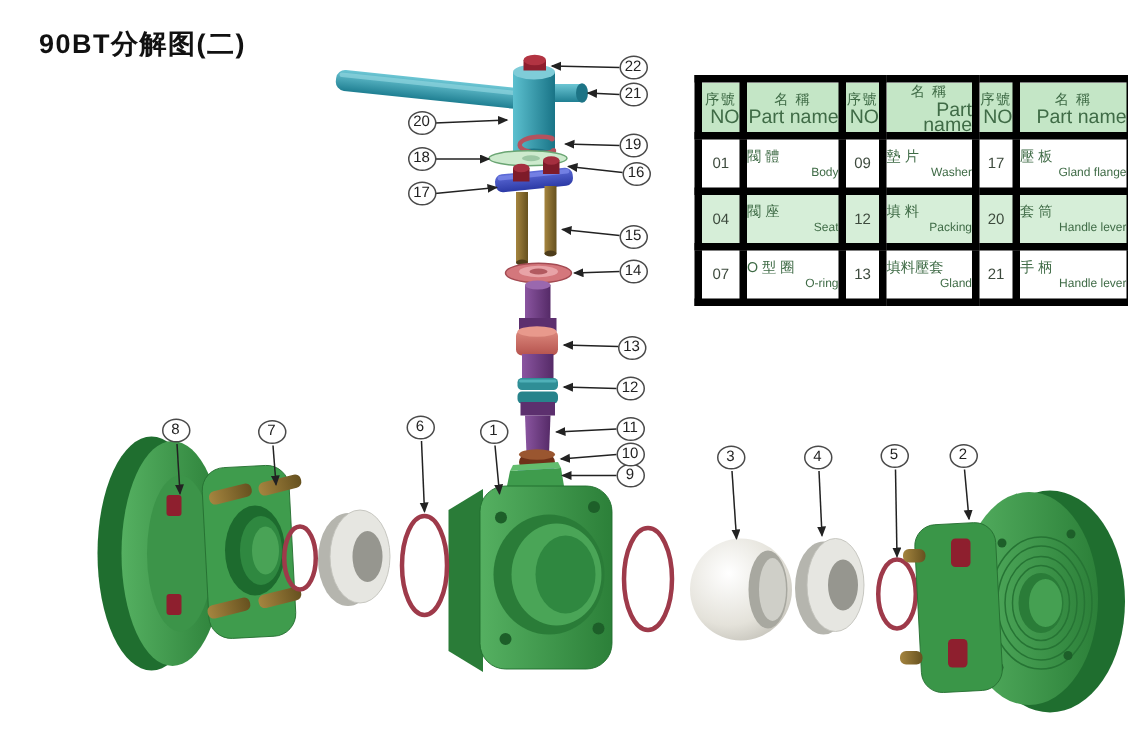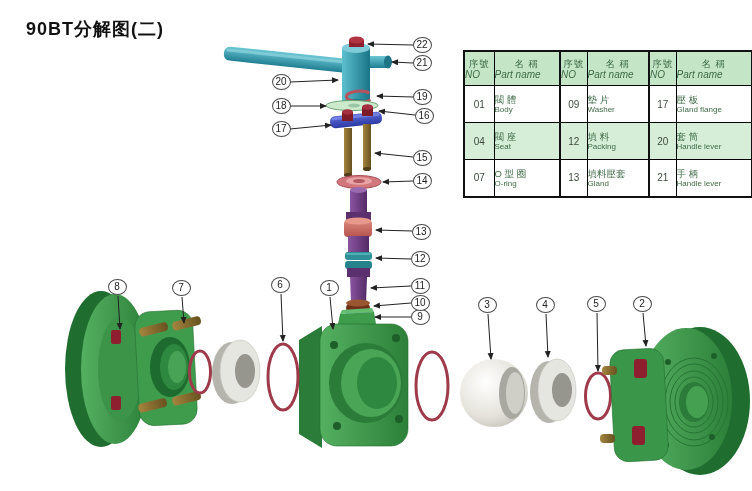--- a/index.html
+++ b/index.html
@@ -8,31 +8,31 @@
   #title{position:absolute;left:13px;top:17px;font-size:18px;font-weight:bold;color:#111;
          letter-spacing:1px;margin-left:13px;}
   svg{position:absolute;left:0;top:0;}
   
   .callout{position:absolute;width:19px;height:16px;border:1px solid #4a4a4a;border-radius:50%;
            background:#fff;color:#222;font-size:10px;line-height:14px;text-align:center;
            box-sizing:border-box;z-index:5;}
   
   #parts-table{position:absolute;left:463px;top:50px;width:288px;border-collapse:collapse;
                table-layout:fixed;border:2px solid #111;z-index:4;background:#fff;}
-  #parts-table td,#parts-table th{border:1px solid #000000;padding:0;vertical-align:middle;
+  #parts-table td,#parts-table th{border:5px solid #000000;padding:0;vertical-align:middle;
                overflow:hidden;}
   #parts-table .sep{border-left:2px solid #111;}
   #parts-table thead th{background:#c4e6c6;height:33px;font-weight:normal;}
   #parts-table tbody tr{height:37px;}
   #parts-table tbody tr:nth-child(even){background:#d6eed8;}
   .hzh{font-size:9.5px;color:#3f6b46;letter-spacing:1px;text-align:center;line-height:12px;}
-  .hen{font-size:10px;color:#3f6b46;text-align:left;line-height:10px;font-style:italic;}
+  .hen{font-size:13px;color:#3f6b46;text-align:right;line-height:10px;}
   .no{font-size:10px;color:#3d4a3d;text-align:center;}
   .zh{font-size:9.5px;color:#3f6b46;line-height:11px;white-space:nowrap;}
-  .en{font-size:8px;color:#3f6b46;text-align:left;line-height:9px;white-space:nowrap;}
+  .en{font-size:8px;color:#3f6b46;text-align:right;line-height:9px;white-space:nowrap;}
 </style>
 </head>
 <body>
 
 <div id="stage">
 
   <div id="title">90BT分解图(二)</div>
 
   <svg width="752" height="491" viewBox="0 0 752 491">
     <defs>

